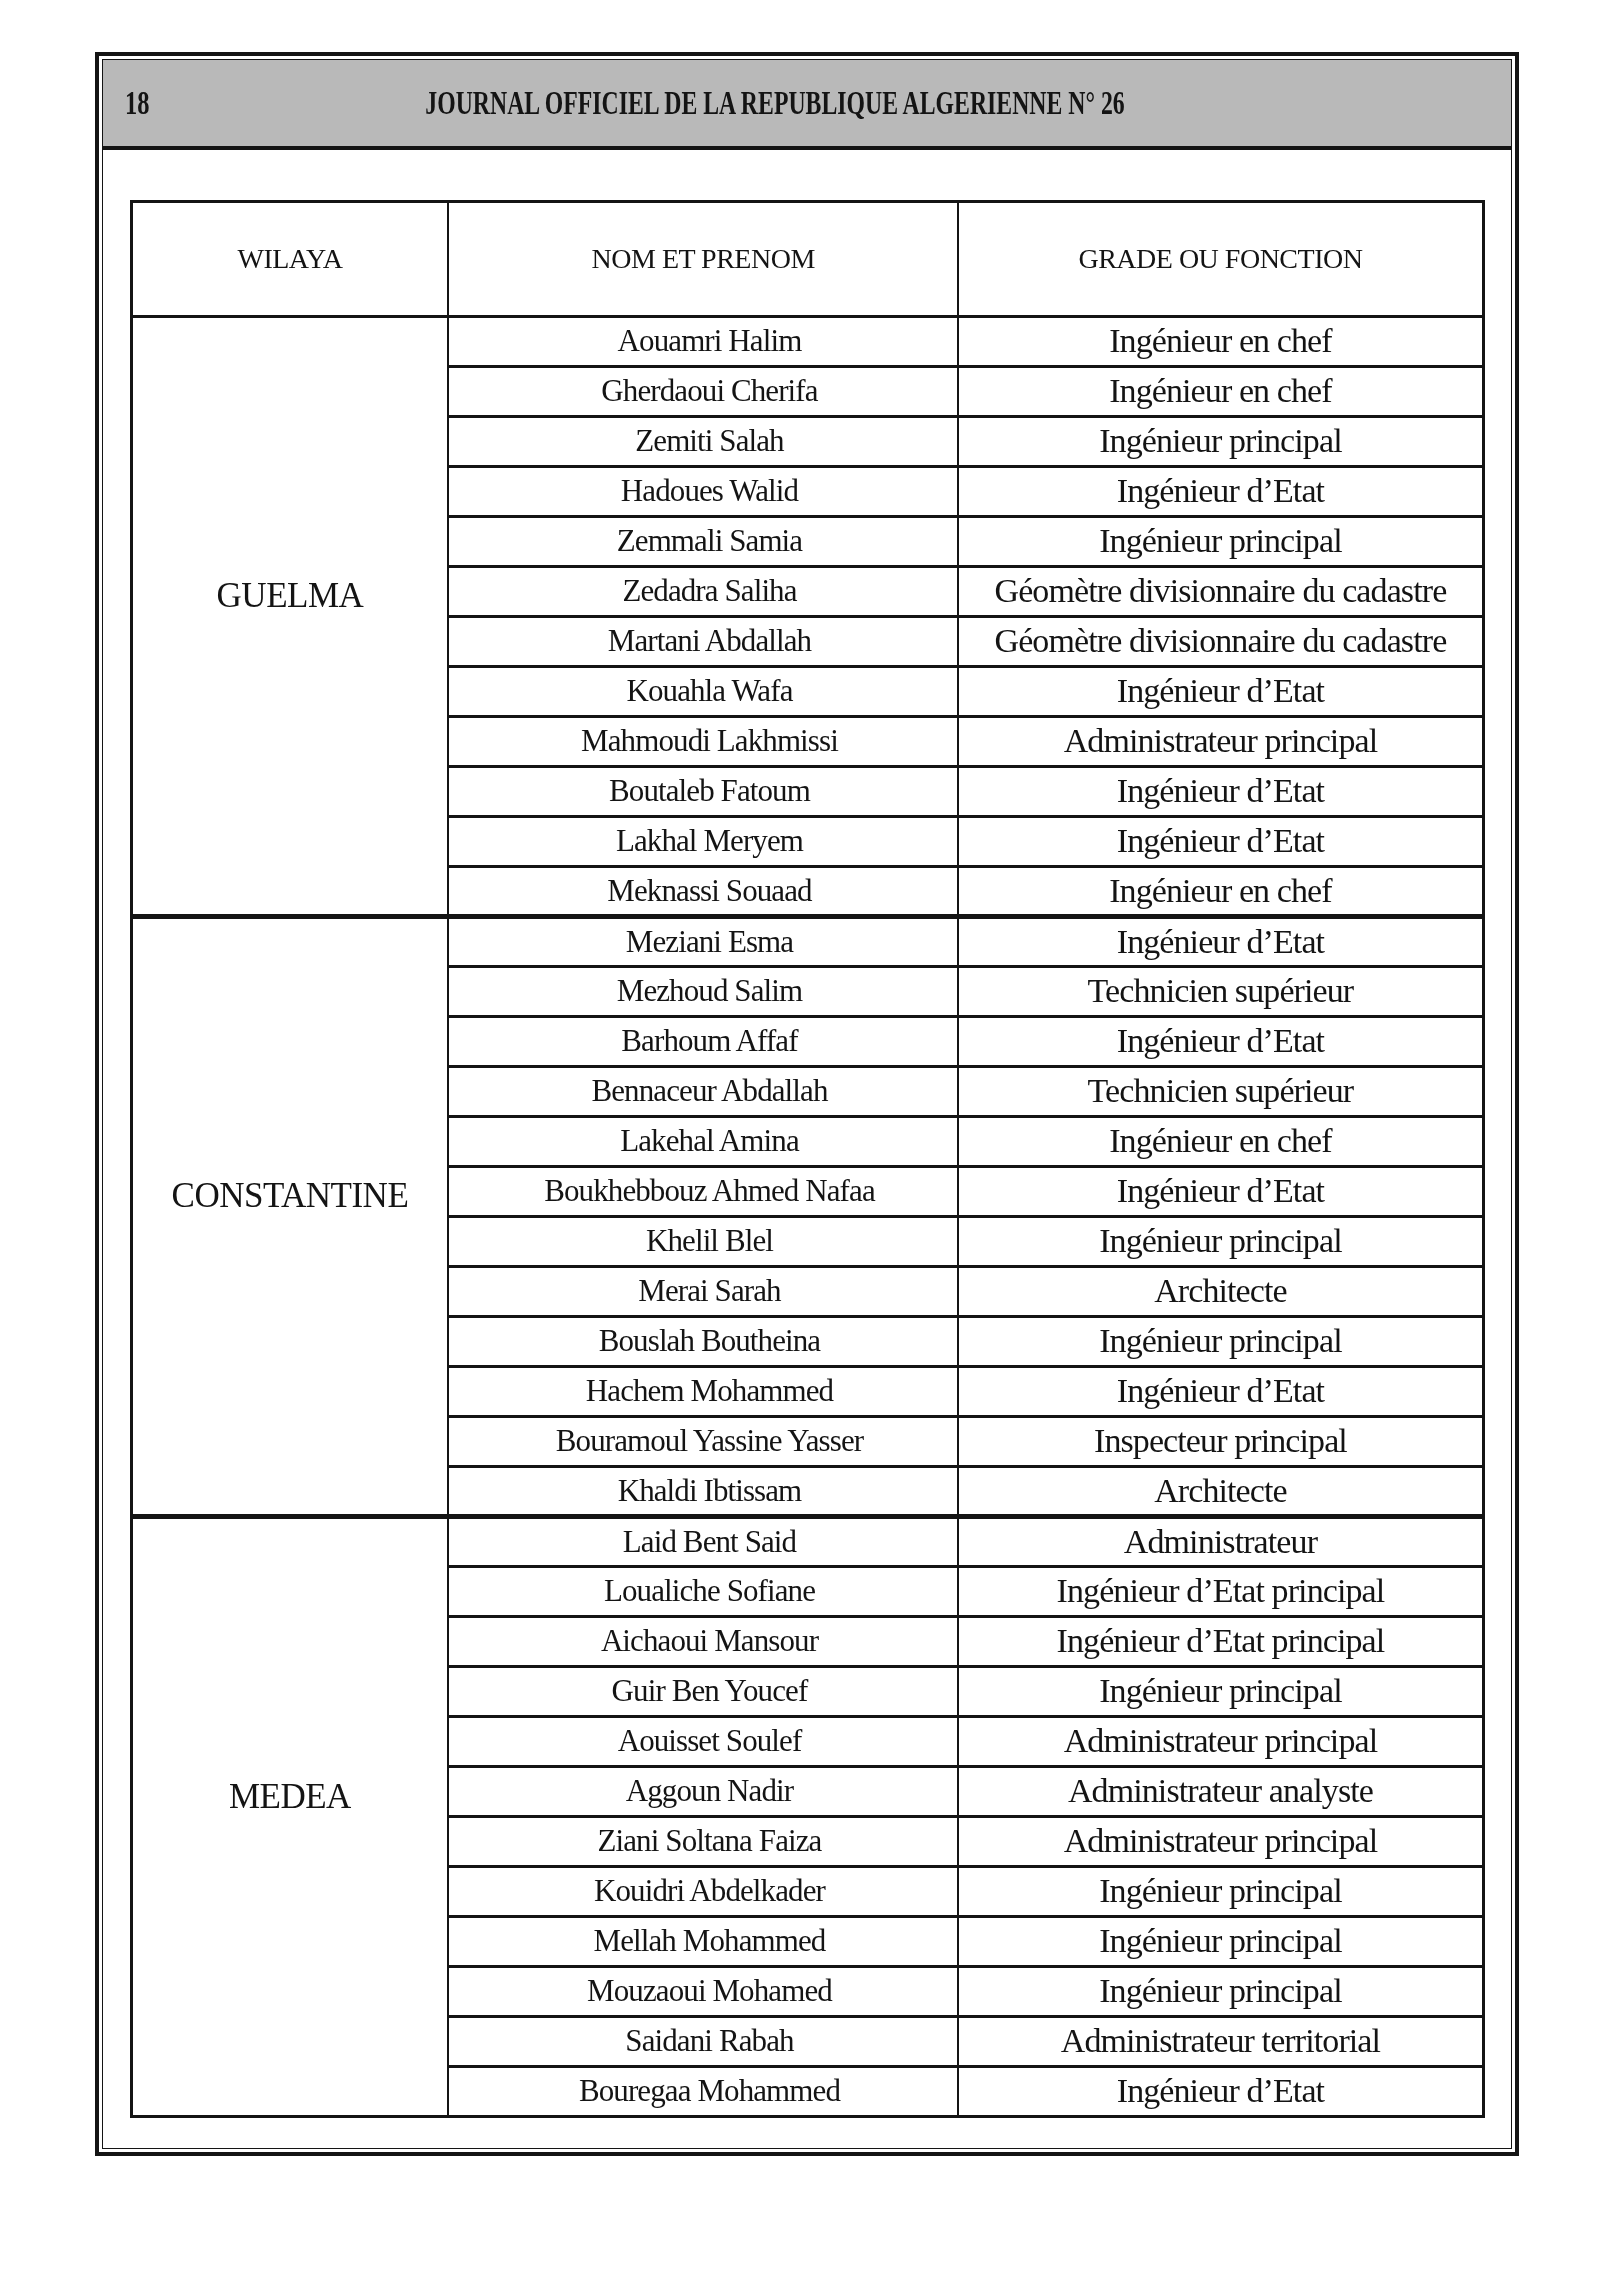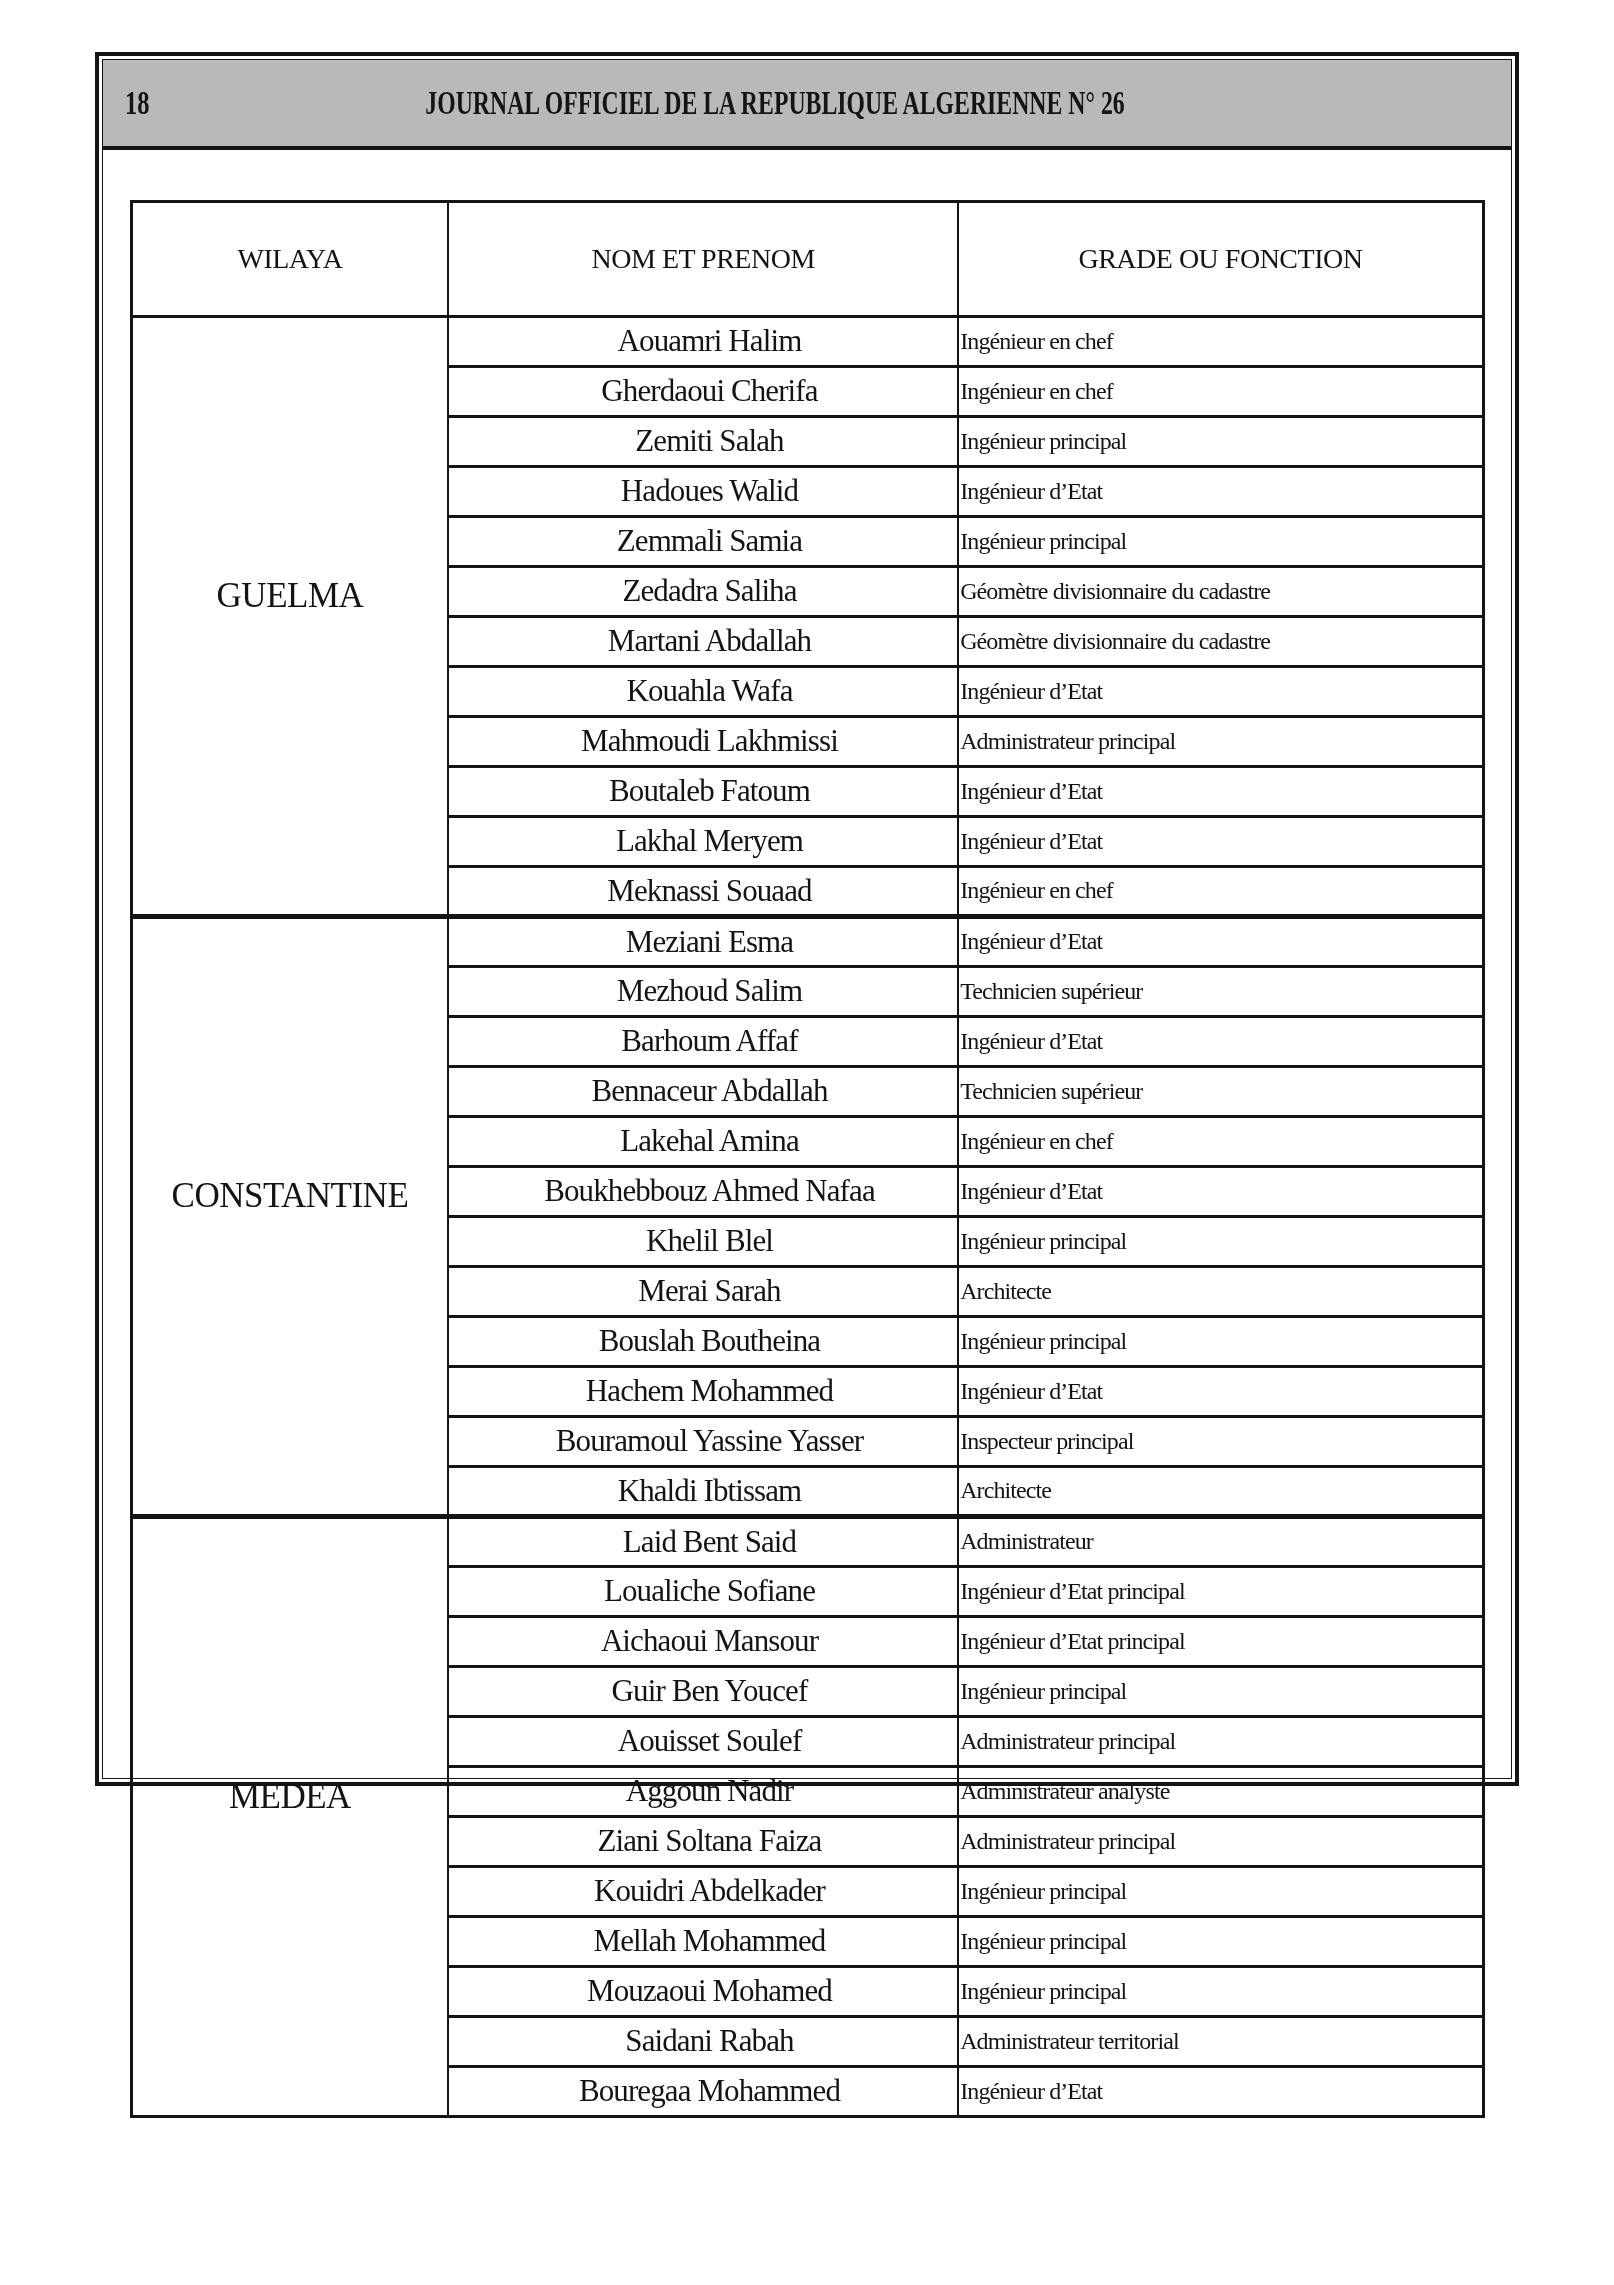--- a/index.html
+++ b/index.html
@@ -10,21 +10,21 @@
   body{
     width:1615px;height:2285px;
     background:#ffffff;
     font-family:"Liberation Serif","DejaVu Serif",serif;
     color:var(--ink);
     position:relative;
     overflow:hidden;
   }
   .page-frame{
     position:absolute;left:95px;top:52px;
-    width:1424px;height:1734px;
+    width:1424px;height:2104px;
     border:4.5px solid var(--ink);
     box-sizing:border-box;
   }
   .inner-frame{
     position:absolute;inset:2.7px;
     border:1.8px solid var(--ink);
     box-sizing:border-box;
     background:#ffffff;
   }
   .header-band{
@@ -82,21 +82,22 @@
     vertical-align:middle;
   }
   td{height:50px;vertical-align:middle;}
   td.name{
     text-align:center;
     padding-left:13.6px;
     font-size:31px;
     letter-spacing:-0.9px;
   }
   td.grade{
-    font-size:24px;
+    text-align:center;
+    font-size:34px;
     letter-spacing:-0.9px;
   }
   td.wilaya{
     text-align:center;
     vertical-align:middle;
     font-size:35px;
     letter-spacing:-0.5px;
     padding-bottom:41px;
   }
   tr.group-start td{border-top-width:5.4px;}

